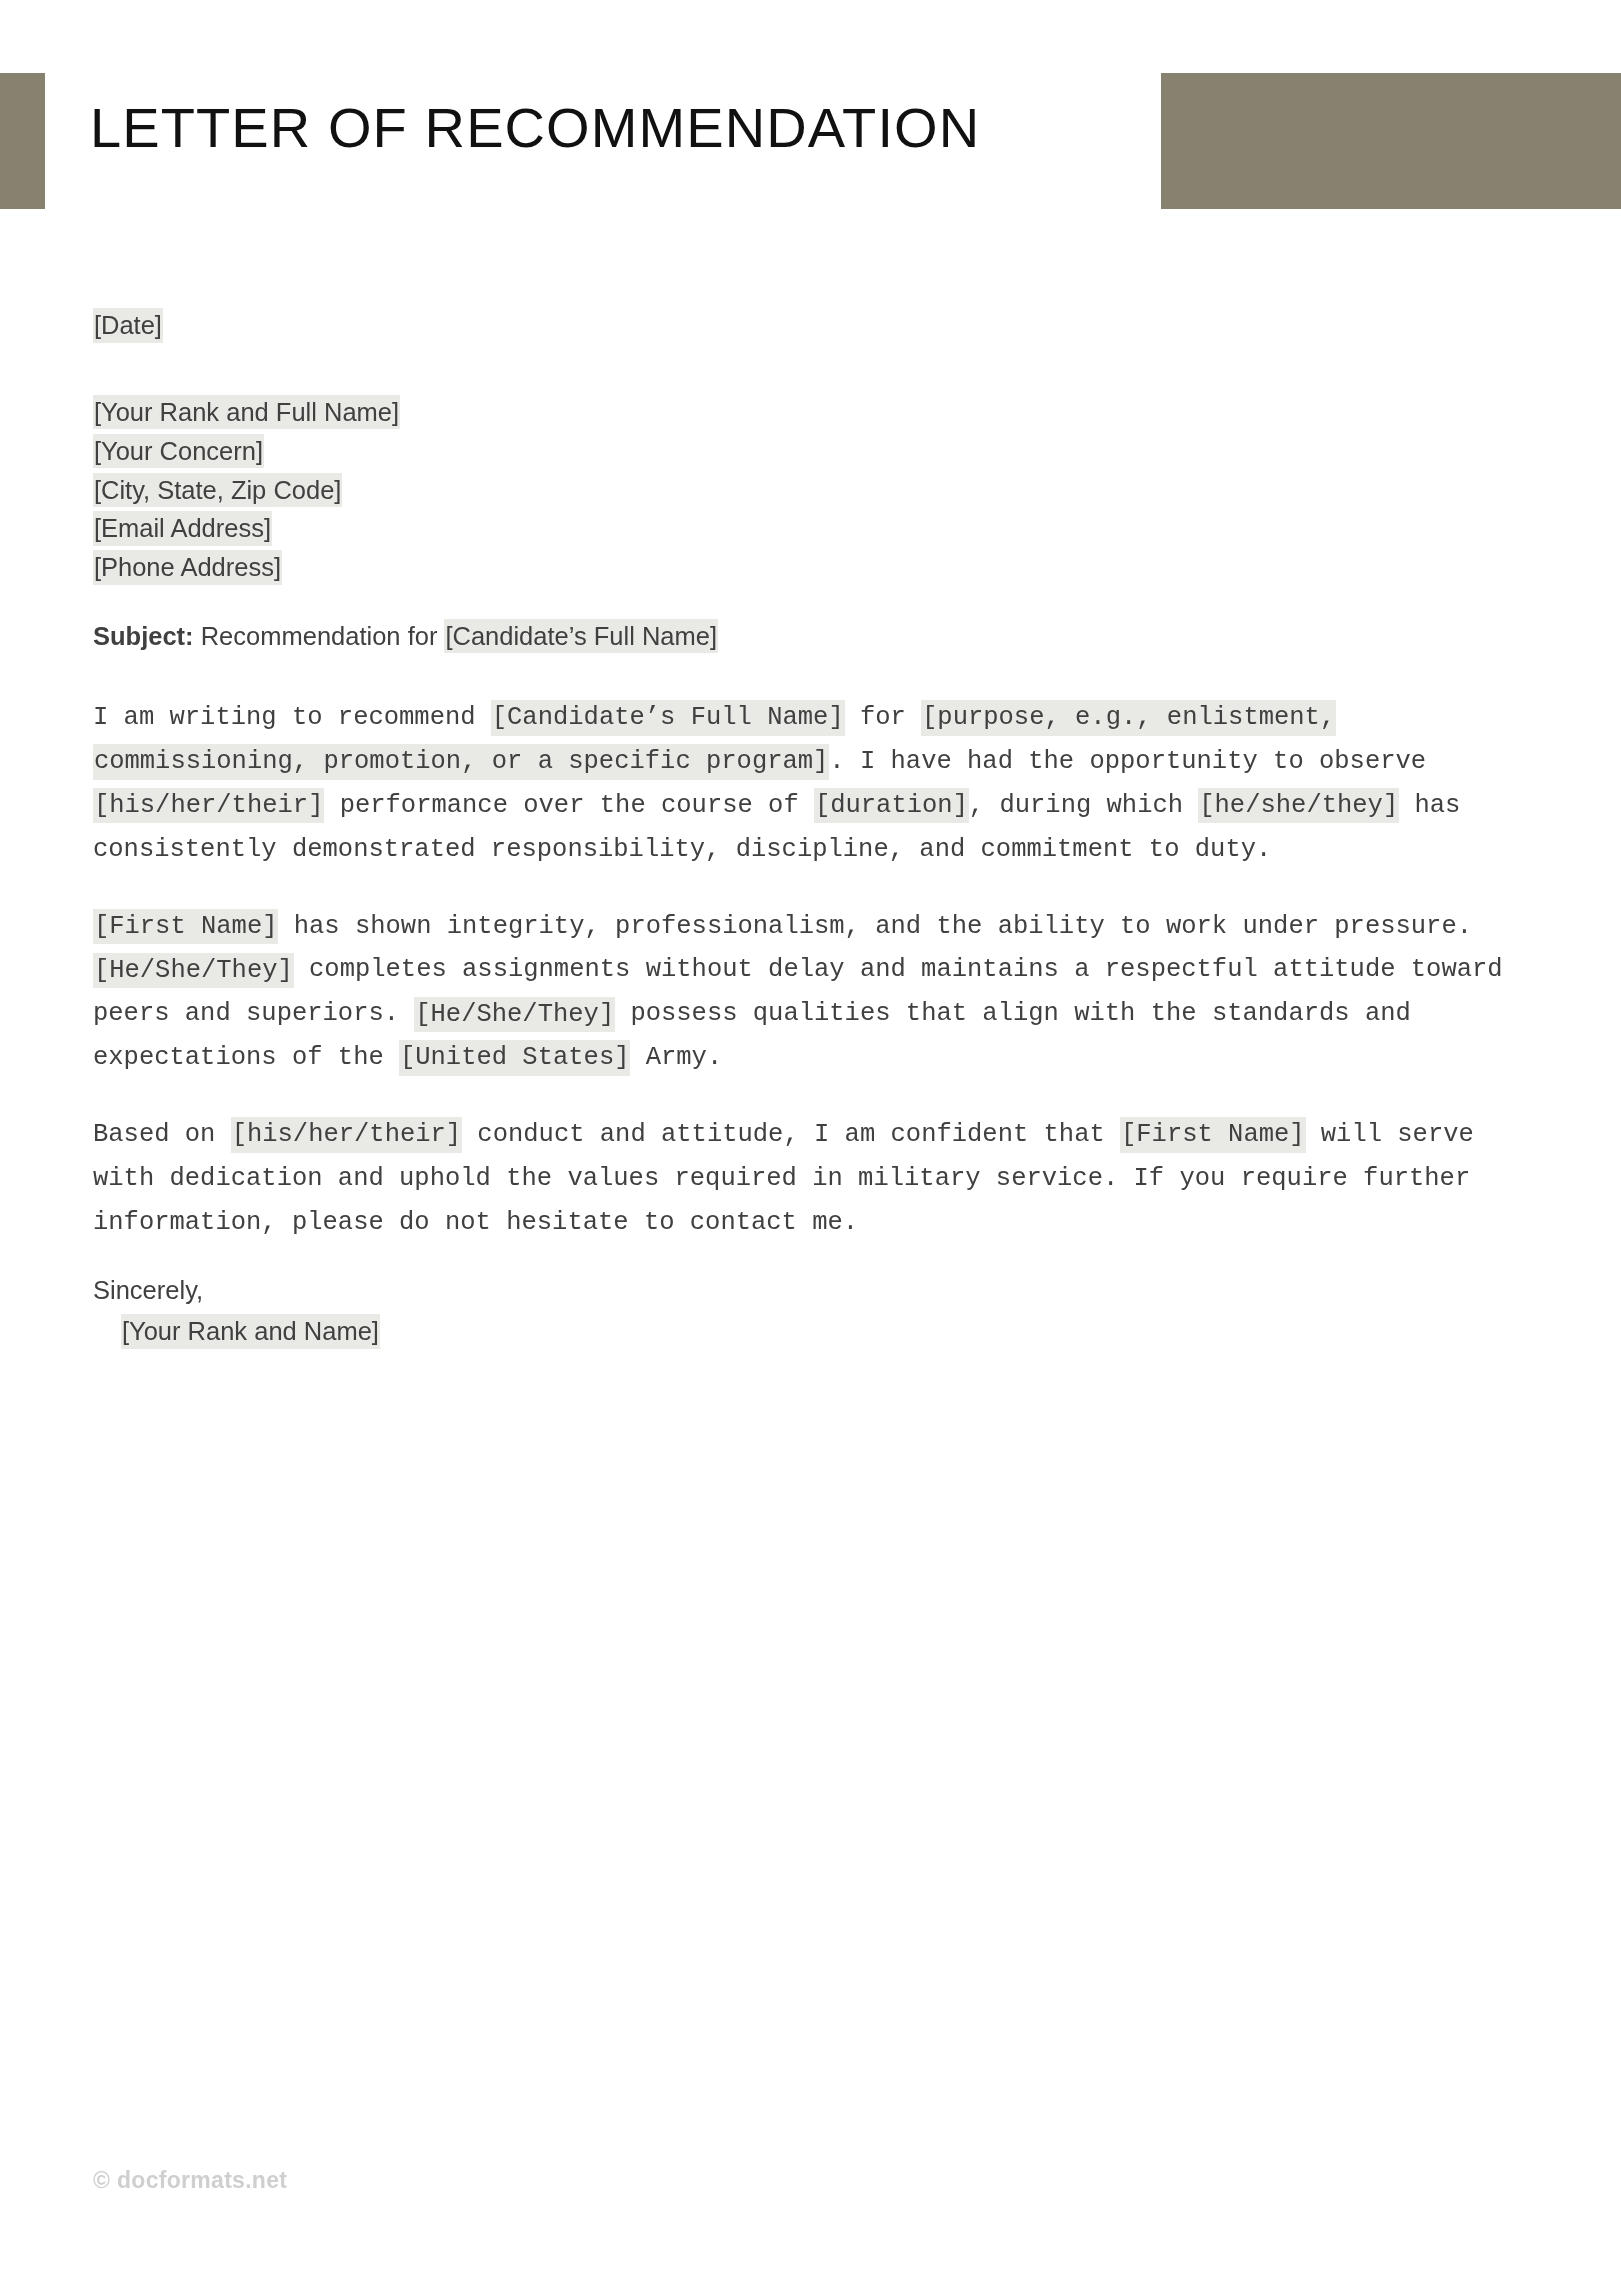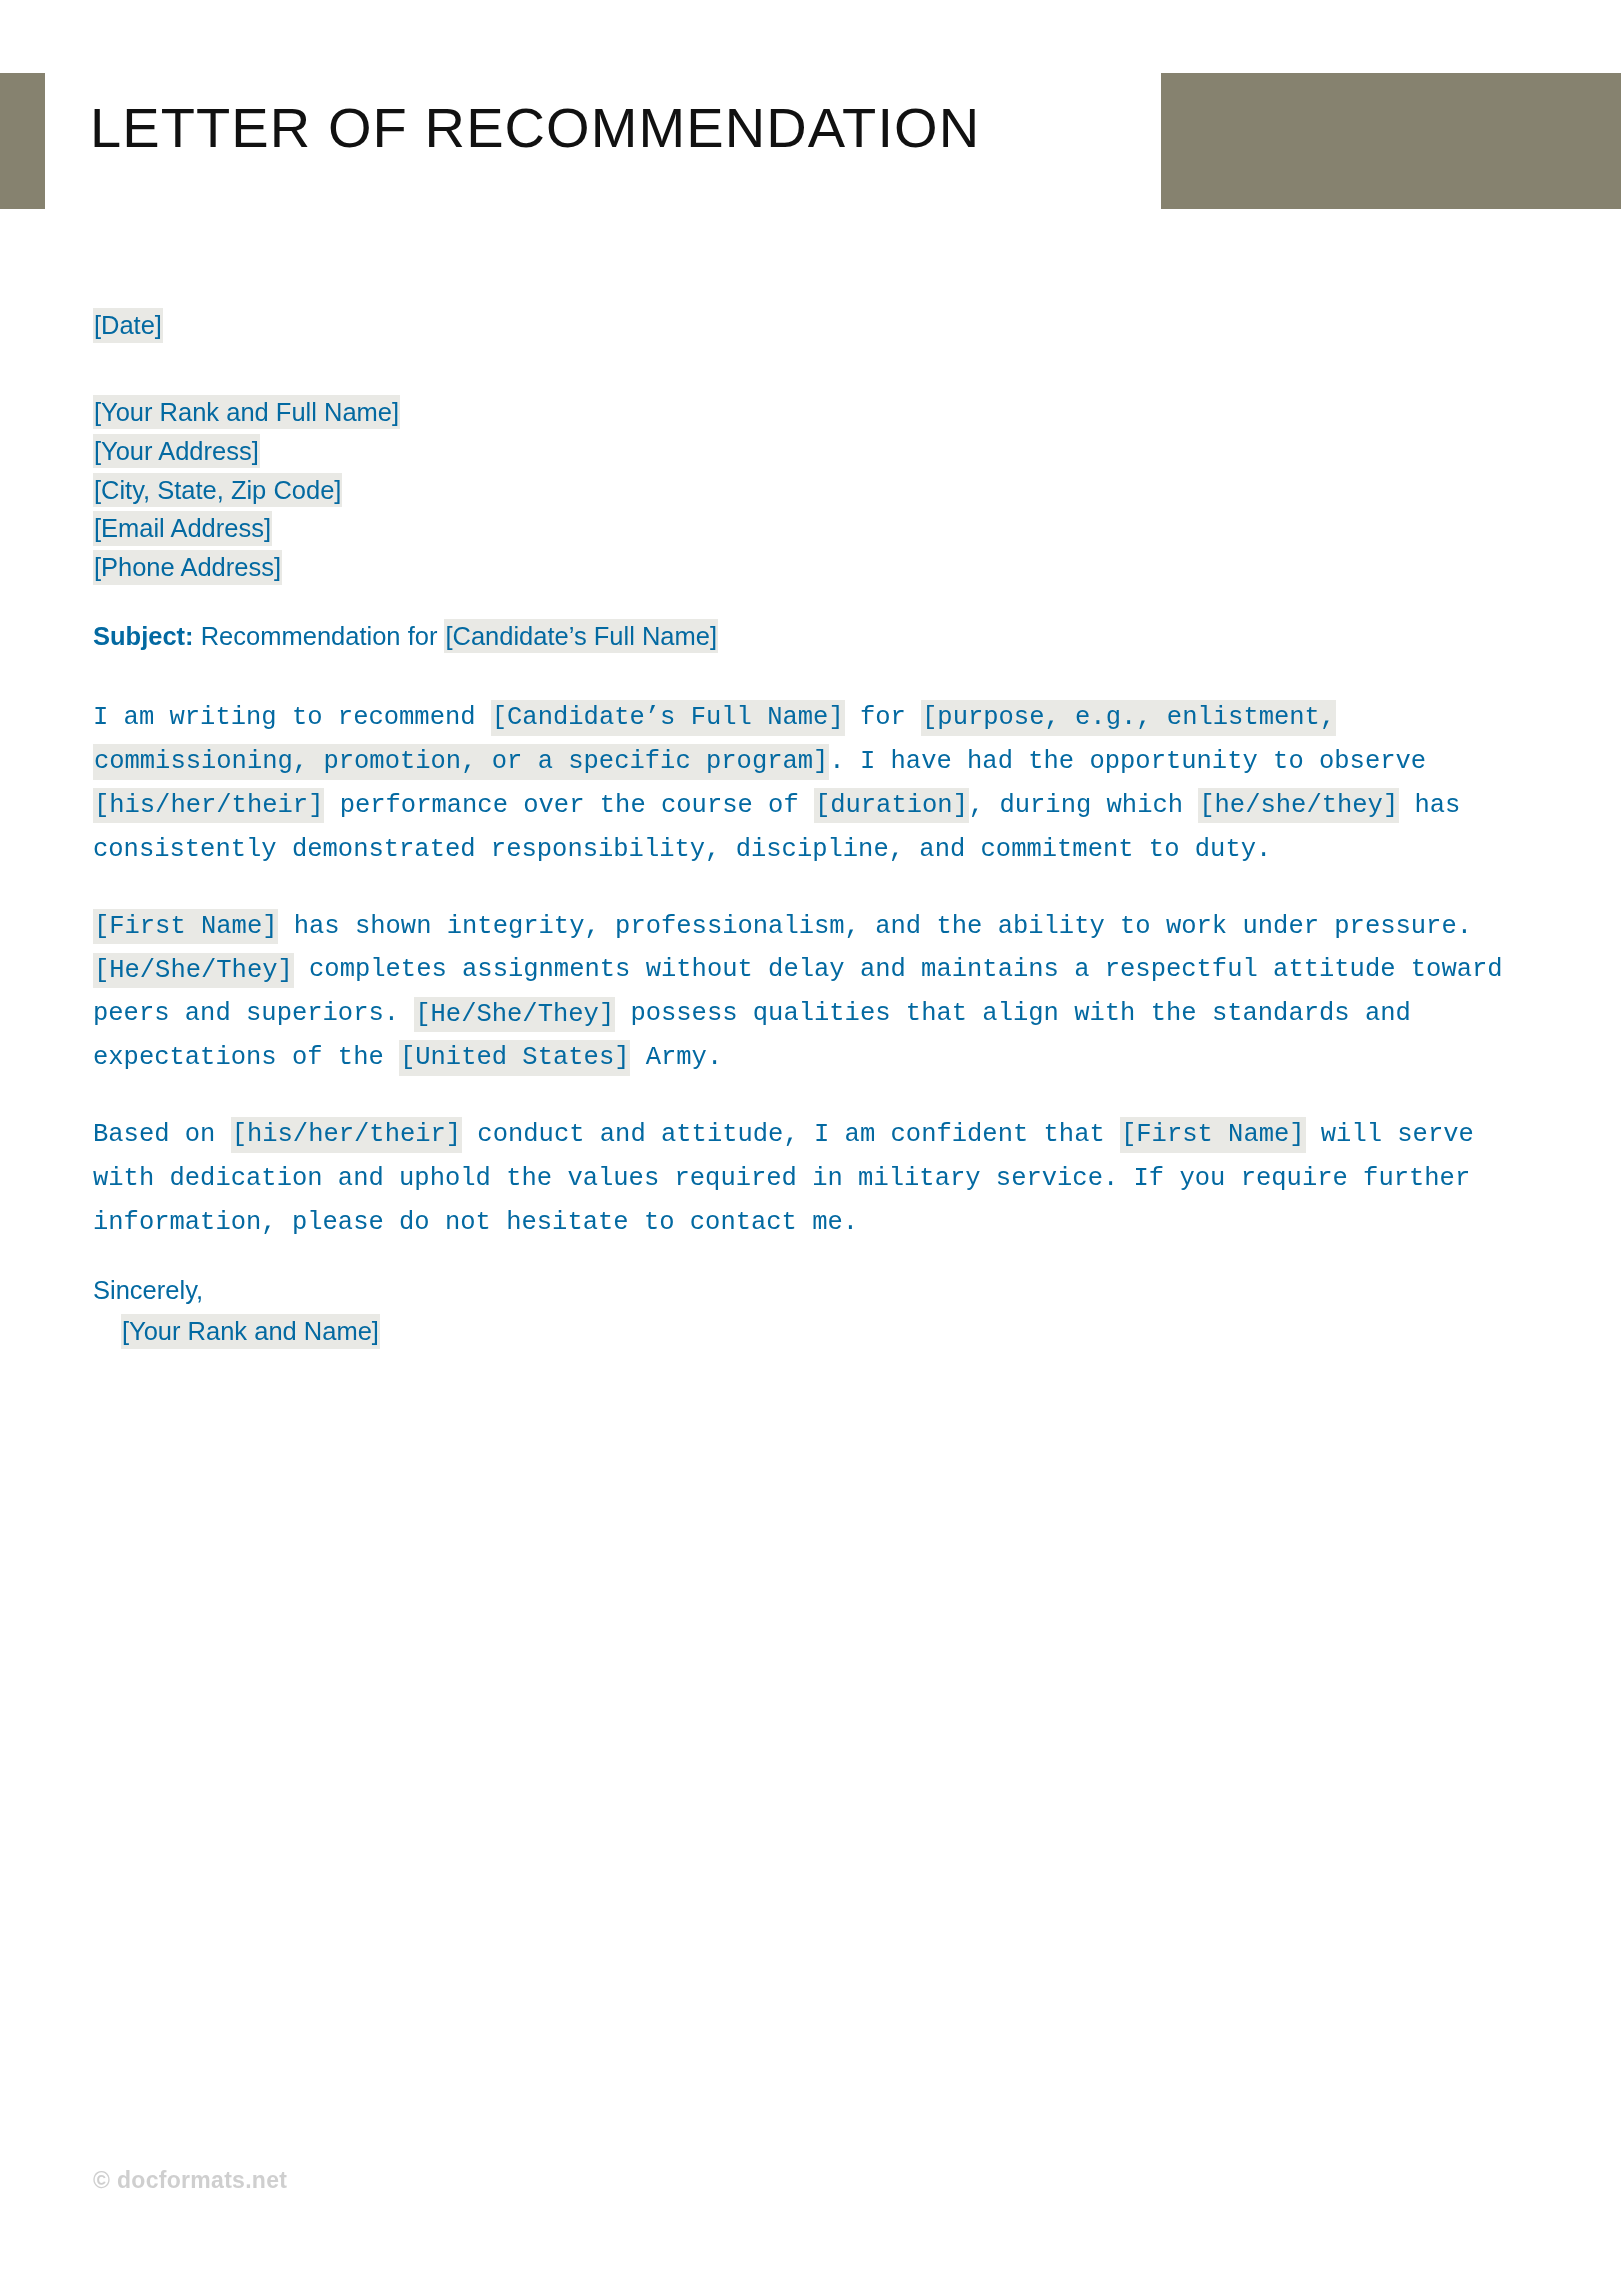--- a/index.html
+++ b/index.html
@@ -53,21 +53,21 @@
     line-height: 1.0;
   }
 
   
   .body-area {
     position: absolute;
     left: 93px;
     top: 313px;
     width: 1438px;
     font-size: 25.5px;
-    color: #0369a1;
+    color: #404040;
     line-height: 1.0;
   }
 
   .line {
     line-height: 1.0;
   }
 
   .hl {
     background: #e9e9e5;
     padding: 2.7px 0.9px 3.6px 0.9px;
@@ -139,21 +139,21 @@
     <div class="accent-right"></div>
     <div class="doc-title">LETTER OF RECOMMENDATION</div>
   </div>
 
   <div class="body-area">
 
     <div class="line date-line"><span class="hl">[Date]</span></div>
 
     <div class="addr-block">
       <div class="line addr-line"><span class="hl">[Your Rank and Full Name]</span></div>
-      <div class="line addr-line"><span class="hl">[Your Address]</span></div>
+      <div class="line addr-line"><span class="hl">[Your Concern]</span></div>
       <div class="line addr-line"><span class="hl">[City, State, Zip Code]</span></div>
       <div class="line addr-line"><span class="hl">[Email Address]</span></div>
       <div class="line addr-line"><span class="hl">[Phone Address]</span></div>
     </div>
 
     <div class="line subject-line"><span class="subject-label">Subject:</span><span>&nbsp;</span><span>Recommendation for</span><span>&nbsp;</span><span class="hl">[Candidate’s Full Name]</span></div>
 
 
     <div class="para"><span>I am writing to recommend </span><span class="hl">[Candidate’s Full Name]</span><span> for </span><span class="hl">[purpose, e.g., enlistment, commissioning, promotion, or a specific program]</span><span>. I have had the opportunity to observe </span><span class="hl">[his/her/their]</span><span>  performance over the course of </span><span class="hl">[duration]</span><span>, during which </span><span class="hl">[he/she/they]</span><span> has consistently demonstrated responsibility, discipline, and commitment to duty.</span></div>
 

